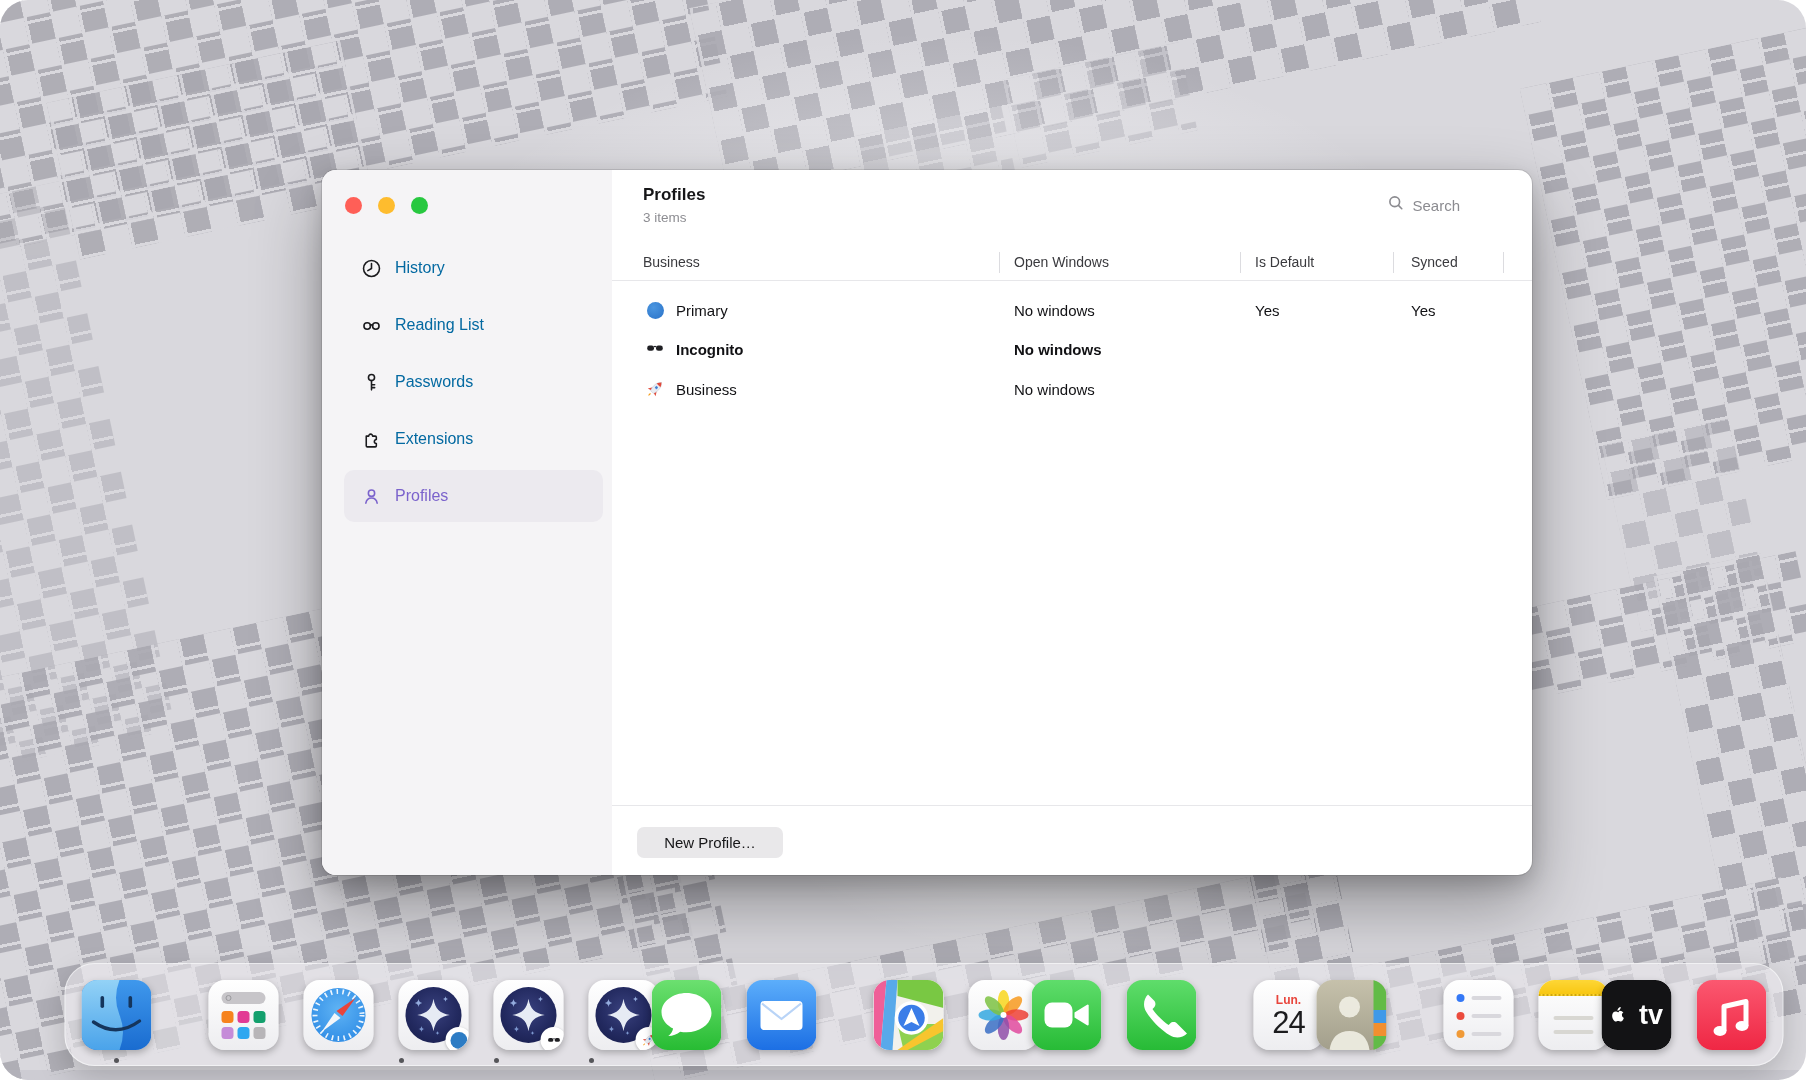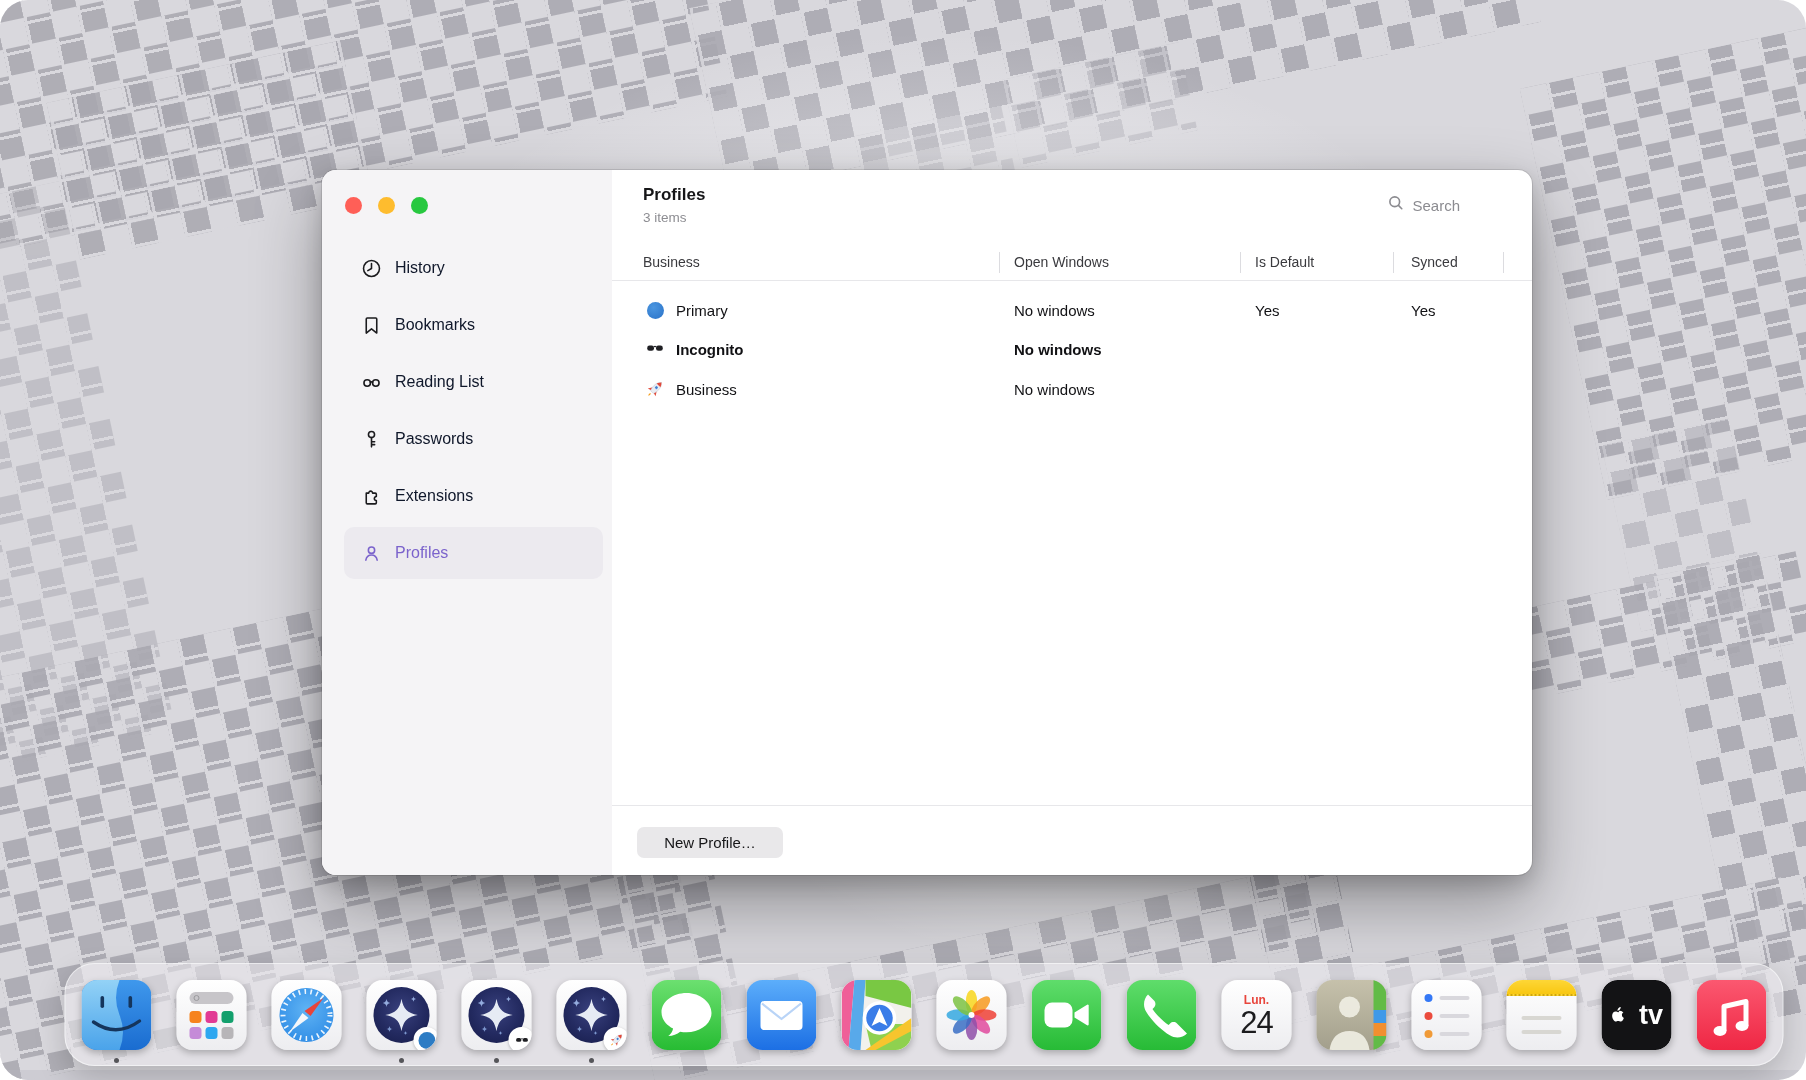--- a/index.html
+++ b/index.html
@@ -22,21 +22,21 @@
   
   .window { position:absolute; left:322px; top:170px; width:1210px; height:705px; background:#fff;
     border-radius:14px; box-shadow:0 0 0 1px rgba(0,0,0,.10), 0 30px 70px rgba(0,0,0,.33), 0 8px 22px rgba(0,0,0,.18); }
   .sidebar { position:absolute; left:0; top:0; bottom:0; width:290px; background:#f5f4f6; border-radius:14px 0 0 14px; }
   .traffic { position:absolute; left:23px; top:27px; display:flex; gap:16px; }
   .tl { width:17px; height:17px; border-radius:50%; }
   .tl.red { background:#ff5f57; } .tl.yellow { background:#febc2e; } .tl.green { background:#28c840; }
 
   .nav { position:absolute; left:22px; top:72px; width:259px; }
   .nav-item { display:flex; align-items:center; height:52px; margin-bottom:5px; padding-left:16px; border-radius:10px;
-    font-size:16px; color:#0f172a; cursor:default; }
+    font-size:16px; color:#0369a1; cursor:default; }
   .nav-item .nav-ic { width:22px; height:22px; margin-right:13px; display:flex; align-items:center; justify-content:center; }
   .nav-item.selected { background:#eceaef; color:#7b63cc; }
   .nav-ic svg { display:block; }
 
   .main { position:absolute; left:290px; top:0; right:0; bottom:0; }
   .page-title { position:absolute; left:31px; top:15px; font-size:17px; font-weight:700; color:#161618; }
   .page-sub { position:absolute; left:31px; top:40px; font-size:13.5px; color:#8d8d92; }
   .search { position:absolute; right:72px; top:24px; display:flex; align-items:center; gap:7px; }
   .search-text { font-size:15px; color:#8b8b90; }
 
@@ -53,21 +53,21 @@
   .new-profile { position:absolute; left:25px; top:657px; width:146px; height:31px; border-radius:7px; background:#e9e8ea;
     border:none; font-family:"Liberation Sans",sans-serif; font-size:15px; color:#161618; display:flex; align-items:center; justify-content:center; }
 
   
   .dock { position:absolute; left:calc(50% + 21px); transform:translateX(-50%); bottom:14px; height:103px;
     background:rgba(231,230,235,.6); border:1px solid rgba(255,255,255,.55); border-radius:30px;
     box-shadow:0 12px 30px rgba(0,0,0,.18); display:flex; align-items:flex-start; gap:25px; padding:16px 16px 0 16px; }
   .dock-item { position:relative; width:70px; height:70px; }
   .tile { width:70px; height:70px; border-radius:16px; overflow:hidden; position:relative;
     box-shadow:0 3px 7px rgba(0,0,0,.25); }
-  .tile.white { background:linear-gradient(#ffffff, #ededf0); }
+  .tile.white { background:linear-gradient(#ffffff, #ededf0);margin-left:32px; }
   .dot { position:absolute; left:50%; transform:translateX(-50%); bottom:-13px; width:5px; height:5px; border-radius:50%; background:#555559; }
 
   
   .lp-pill { position:absolute; left:13px; top:12px; width:44px; height:12px; border-radius:6px; background:#c7c5c9; }
   .lp-mag { position:absolute; left:4px; top:2.5px; width:6px; height:6px; border:1.4px solid #9a989c; border-radius:50%; }
   .lp-grid { position:absolute; left:13px; top:31px; display:grid; grid-template-columns:repeat(3,12px); grid-auto-rows:12px; gap:4px; }
   .lp-sq { border-radius:3.5px; }
 
   
   .sparkle-circle { position:absolute; left:7px; top:7px; width:56px; height:56px; border-radius:50%;
@@ -156,28 +156,20 @@
             <svg viewBox="0 0 20 20" width="21" height="21" fill="none" stroke="#1b1b1e" stroke-width="1.5" stroke-linecap="round" stroke-linejoin="round">
               <circle cx="10" cy="10" r="7.6"></circle>
                 <path d="M10 5.3 V10 L6.5 12"></path>
               </svg>
           </span>
           <span class="nav-label">History</span>
         </div>
         <div class="nav-item">
           <span class="nav-ic">
             <svg viewBox="0 0 20 20" width="21" height="21" fill="none" stroke="#1b1b1e" stroke-width="1.5" stroke-linecap="round" stroke-linejoin="round">
-              <path d="M6 2.9 h8 a1 1 0 0 1 1 1 V17.2 l-5 -4 -5 4 V3.9 a1 1 0 0 1 1 -1 z"></path>
-              </svg>
-          </span>
-          <span class="nav-label">Bookmarks</span>
-        </div>
-        <div class="nav-item">
-          <span class="nav-ic">
-            <svg viewBox="0 0 20 20" width="21" height="21" fill="none" stroke="#1b1b1e" stroke-width="1.5" stroke-linecap="round" stroke-linejoin="round">
               <circle cx="5.9" cy="10.4" r="3.1"></circle>
                 <circle cx="14.1" cy="10.4" r="3.1"></circle>
                 <path d="M9 10 q1 -1.4 2 0"></path>
               </svg>
           </span>
           <span class="nav-label">Reading List</span>
         </div>
         <div class="nav-item">
           <span class="nav-ic">
             <svg viewBox="0 0 20 20" width="21" height="21" fill="none" stroke="#1b1b1e" stroke-width="1.5" stroke-linecap="round" stroke-linejoin="round">

